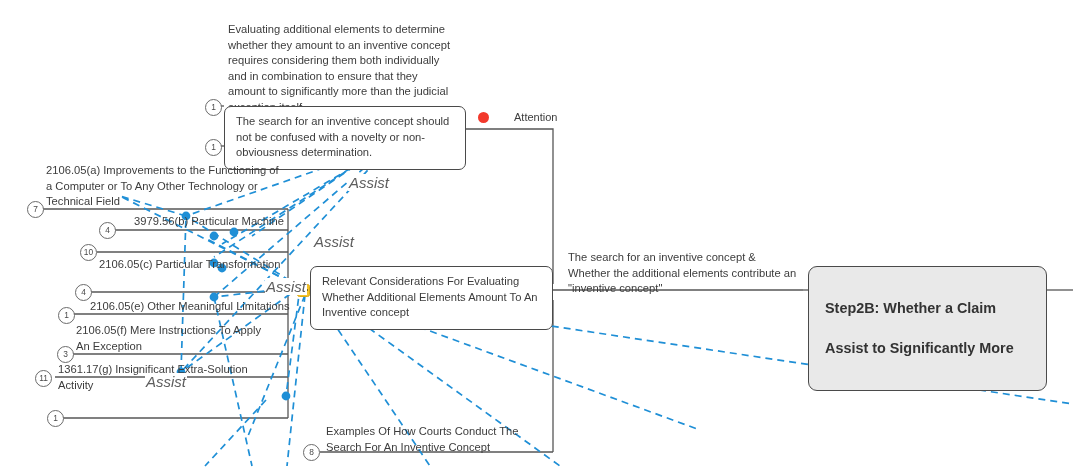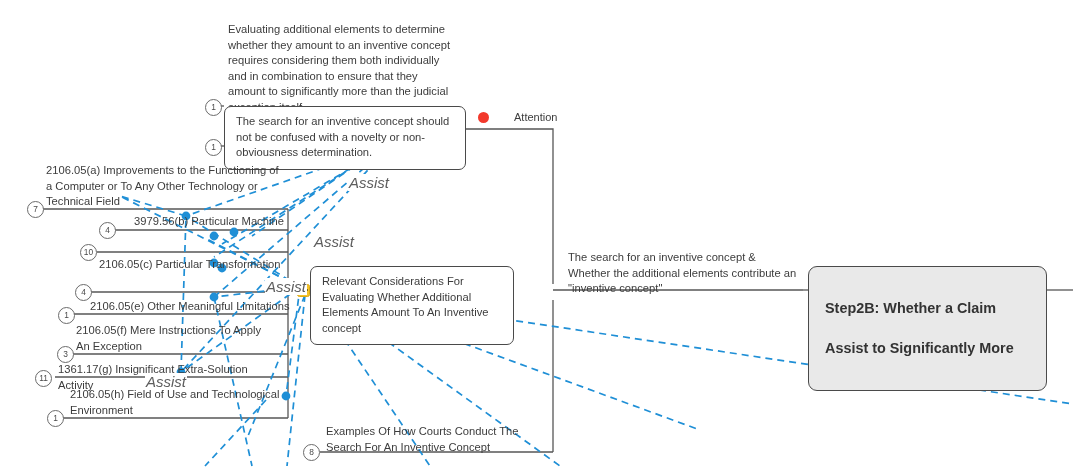--- a/index.html
+++ b/index.html
@@ -217,24 +217,23 @@
 
   <div class="node node-plain" style="left:90px; top:299px; width:200px;">2106.05(e) Other Meaningful Limitations</div>
   <div class="badge" style="left:58px; top:307px;">1</div>
 
   <div class="node node-plain" style="left:76px; top:323px; width:200px;">2106.05(f) Mere Instructions To Apply An Exception</div>
   <div class="badge" style="left:57px; top:346px;">3</div>
 
   <div class="node node-plain" style="left:58px; top:362px; width:222px;">1361.17(g) Insignificant Extra-Solution Activity</div>
   <div class="badge" style="left:35px; top:370px;">11</div>
 
-  <div class="node node-plain" style="left:70px; top:387px; width:210px;">2106.05(h) Field of Use and Technological Environment</div>
   <div class="badge" style="left:47px; top:410px;">1</div>
 
-  <div class="node node-boxed" style="left:310px; top:266px; width:204px;">Relevant Considerations For Evaluating Whether Additional Elements Amount To An Inventive concept</div>
+  <div class="node node-boxed" style="left:310px; top:266px; width:243px;">Relevant Considerations For Evaluating Whether Additional Elements Amount To An Inventive concept</div>
   <div class="icon-note" style="left:297px; top:284px;"></div>
 
   <div class="node node-plain" style="left:568px; top:250px; width:230px;">The search for an inventive concept &amp; Whether the additional elements contribute an "inventive concept"</div>
 
   <div class="node node-plain" style="left:326px; top:424px; width:220px;">Examples Of How Courts Conduct The Search For An Inventive Concept</div>
   <div class="badge" style="left:303px; top:444px;">8</div>
 
   <div class="step-box" style="left:808px; top:266px; width:239px;">
     <div>Step2B: Whether a Claim</div>
     <div>Assist to Significantly More</div>

